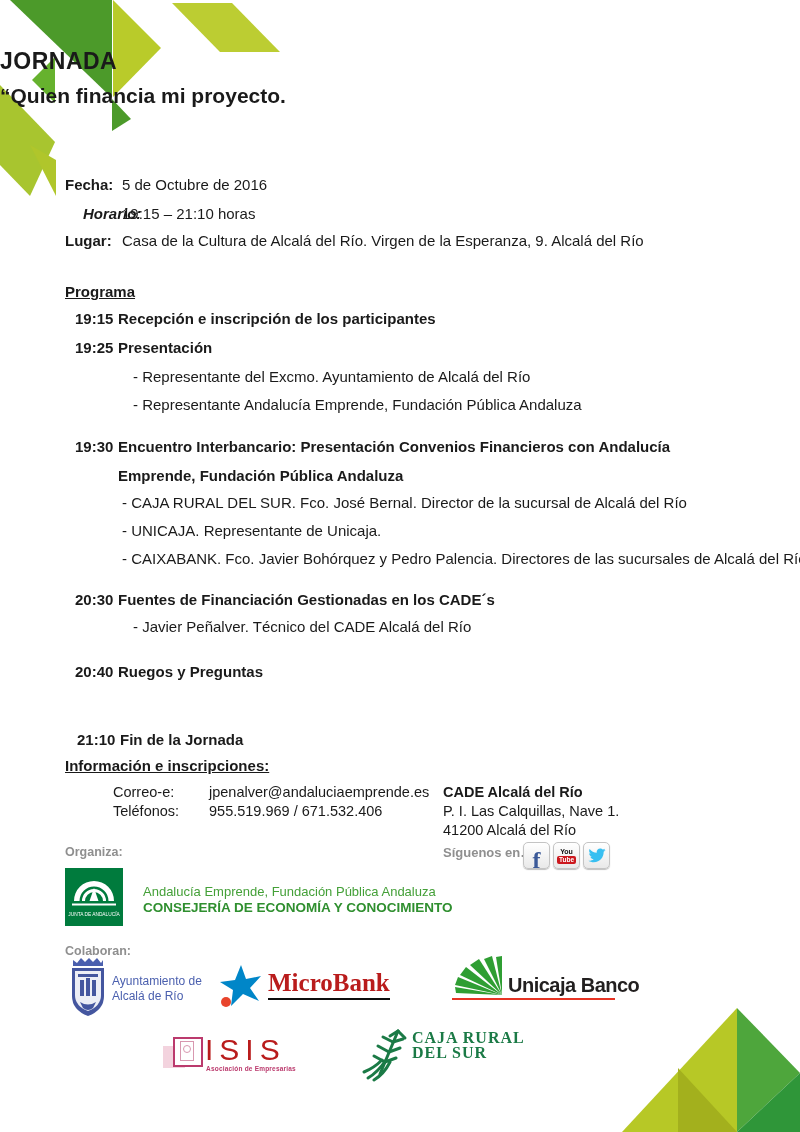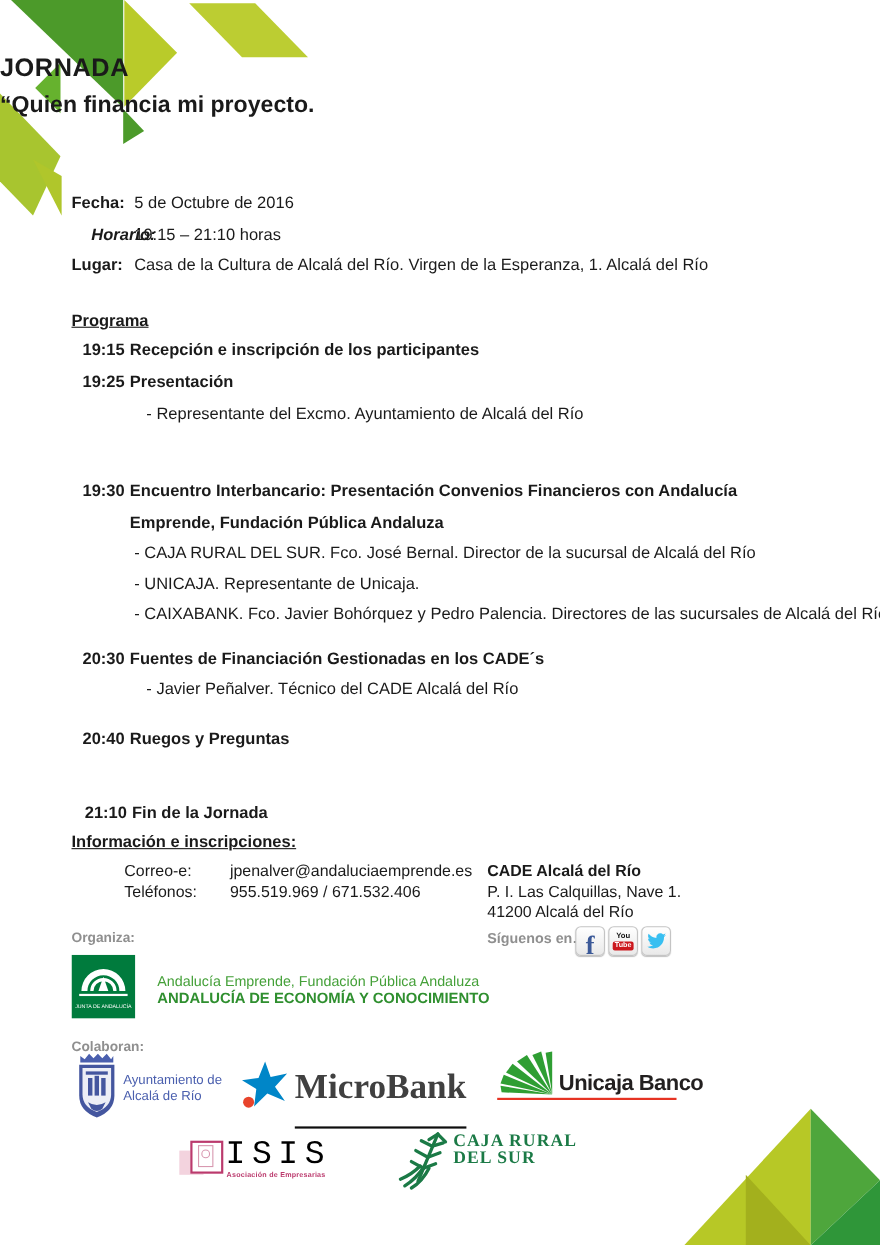--- a/index.html
+++ b/index.html
@@ -15,27 +15,27 @@
   .pheading{font-size:15px;font-weight:bold;text-decoration:underline;}
   .prow{font-size:15px;font-weight:bold;}
   .ptime{display:inline-block;min-width:43px;}
   .psub{font-size:15px;}
   .iheading{font-size:15px;font-weight:bold;text-decoration:underline;}
   .irow{font-size:14.5px;}
   .graylbl{font-size:12.5px;font-weight:bold;color:#8f8f8f;}
   .orgline1{font-size:13px;color:#44a038;}
   .orgline2{font-size:13.5px;font-weight:bold;color:#2f8f2f;}
   .aytotxt{font-size:12px;color:#4a5fae;line-height:15px;}
-  .mbtext{font-family:"Liberation Serif", serif;font-weight:bold;font-size:32px;color:#404040;
-          border-bottom:2px solid #0d0d0d;padding-bottom:18px;}
+  .mbtext{font-family:"Liberation Serif", serif;font-weight:bold;font-size:25px;color:#b91c1c;
+          border-bottom:2px solid #0d0d0d;padding-bottom:1px;}
   .unitext{font-size:20px;font-weight:bold;color:#221f1f;letter-spacing:-.5px;}
   .uniline{height:2px;background:#e63323;}
   .crtext{font-family:"Liberation Serif", serif;font-weight:bold;font-size:16px;color:#1b7a46;
           letter-spacing:1px;line-height:15px;}
-  .isistxt{font-family:Liberation Mono, monospace;font-size:30px;color:#000000;letter-spacing:6px;}
+  .isistxt{font-family:Liberation Sans, sans-serif;font-size:30px;color:#b91c1c;letter-spacing:6px;}
   .isissub{font-size:6.5px;font-weight:bold;color:#bb3a6d;letter-spacing:.2px;}
   .tile{position:absolute;width:25px;height:25px;border-radius:5px;border:1px solid #c4c4c4;
         background:linear-gradient(#ffffff,#e9e9e9);box-shadow:0 1px 1px rgba(0,0,0,.25);
         display:flex;align-items:center;justify-content:center;cursor:pointer;}
   .fbf{font-family:"Liberation Serif", serif;font-weight:bold;font-size:24px;color:#3b5998;
        line-height:10px;margin-top:8px;}
   .ytwrap{display:flex;flex-direction:column;align-items:center;justify-content:center;}
   .ytyou{font-size:7px;font-weight:bold;color:#111;line-height:7px;}
   .yttube{font-size:6.5px;font-weight:bold;color:#fff;background:#cc181e;border-radius:2px;
           padding:0 2px;line-height:8px;margin-top:1px;}
@@ -63,32 +63,33 @@
   </svg>
 
   <div class="abs center title" style="top:48px;">JORNADA</div>
   <div class="abs center subtitle" style="top:84px;">“Quien financia mi proyecto.</div>
 
   <div class="abs dlabel" style="left:65px;top:176px;">Fecha:</div>
   <div class="abs dvalue" style="left:122px;top:176px;">5 de Octubre de 2016</div>
   <div class="abs dlabel" style="left:83px;top:205px;font-style:italic;">Horario:</div>
   <div class="abs dvalue" style="left:122px;top:205px;">19:15 – 21:10 horas</div>
   <div class="abs dlabel" style="left:65px;top:232px;">Lugar:</div>
-  <div class="abs dvalue" style="left:122px;top:232px;">Casa de la Cultura de Alcalá del Río. Virgen de la Esperanza, 1. Alcalá del Río</div>
+  <div class="abs dvalue" style="left:122px;top:232px;">Casa de la Cultura de Alcalá del Río. Virgen de la Esperanza, 9. Alcalá del Río</div>
 
   <div class="abs pheading" style="left:65px;top:283px;">Programa</div>
 
   <div class="abs prow" style="left:75px;top:310px;">
     <span class="ptime">19:15</span><span>Recepción e inscripción de los participantes</span>
   </div>
 
   <div class="abs prow" style="left:75px;top:339px;">
     <span class="ptime">19:25</span><span>Presentación</span>
   </div>
   <div class="abs psub" style="left:133px;top:368px;">- Representante del Excmo. Ayuntamiento de Alcalá del Río</div>
+  <div class="abs psub" style="left:133px;top:396px;">- Representante Andalucía Emprende, Fundación Pública Andaluza</div>
 
   <div class="abs prow" style="left:75px;top:438px;">
     <span class="ptime">19:30</span><span>Encuentro Interbancario: Presentación Convenios Financieros con Andalucía</span>
   </div>
   <div class="abs prow" style="left:118px;top:467px;">Emprende, Fundación Pública Andaluza</div>
   <div class="abs psub" style="left:122px;top:494px;">- CAJA RURAL DEL SUR. Fco. José Bernal. Director de la sucursal de Alcalá del Río</div>
   <div class="abs psub" style="left:122px;top:522px;">- UNICAJA. Representante de Unicaja.</div>
   <div class="abs psub" style="left:122px;top:550px;">- CAIXABANK. Fco. Javier Bohórquez y Pedro Palencia. Directores de las sucursales de Alcalá del Río</div>
 
   <div class="abs prow" style="left:75px;top:591px;">
@@ -133,21 +134,21 @@
 
   <svg class="abs" style="left:65px;top:868px;" width="58" height="58" viewBox="0 0 58 58">
     <rect width="58" height="58" fill="#007b3d"></rect>
     <path d="M9 33 A20 20 0 0 1 49 33 L43.5 33 A14.5 14.5 0 0 0 14.5 33 Z" fill="#ffffff"></path>
     <path d="M17 33 A12 12 0 0 1 41 33 L38 33 A9 9 0 0 0 20 33 Z" fill="#ffffff"></path>
     <path d="M29 20 L24.5 33 L33.5 33 Z" fill="#ffffff"></path>
     <rect x="7" y="35.5" width="44" height="2" fill="#ffffff"></rect>
     <text x="29" y="48" font-size="4.8" fill="#ffffff" text-anchor="middle" font-family="Liberation Sans, sans-serif">JUNTA DE ANDALUCÍA</text>
   </svg>
   <div class="abs orgline1" style="left:143px;top:884px;">Andalucía Emprende, Fundación Pública Andaluza</div>
-  <div class="abs orgline2" style="left:143px;top:900px;">ANDALUCÍA DE ECONOMÍA Y CONOCIMIENTO</div>
+  <div class="abs orgline2" style="left:143px;top:900px;">CONSEJERÍA DE ECONOMÍA Y CONOCIMIENTO</div>
 
   <div class="abs graylbl" style="left:65px;top:944px;">Colaboran:</div>
 
   <svg class="abs" style="left:68px;top:956px;" width="40" height="64" viewBox="0 0 40 64">
     <path d="M5 10 L5 4 L9 7 L13 2 L17 6 L21 2 L25 6 L29 2 L33 7 L35 4 L35 10 Z" fill="#4a5fae"></path>
     <path d="M4 12 h32 v28 q0 14 -16 20 q-16 -6 -16 -20 Z" fill="#44569f"></path>
     <path d="M7 15 h26 v24 q0 11 -13 16 q-13 -5 -13 -16 Z" fill="#ffffff" opacity="0.9"></path>
     <rect x="10" y="18" width="20" height="3" fill="#44569f"></rect>
     <rect x="12" y="24" width="4" height="16" fill="#44569f"></rect>
     <rect x="18" y="22" width="4" height="18" fill="#44569f"></rect>

